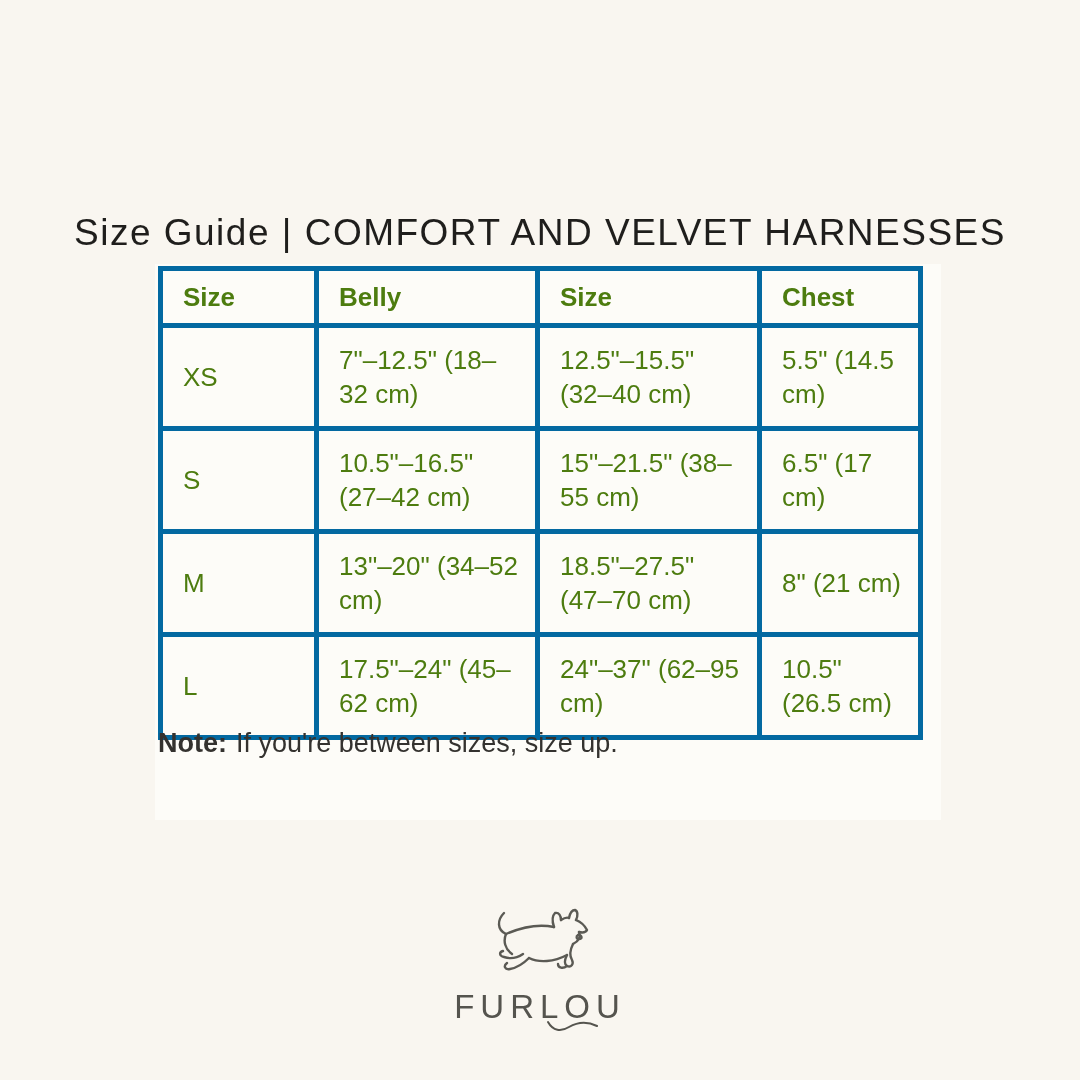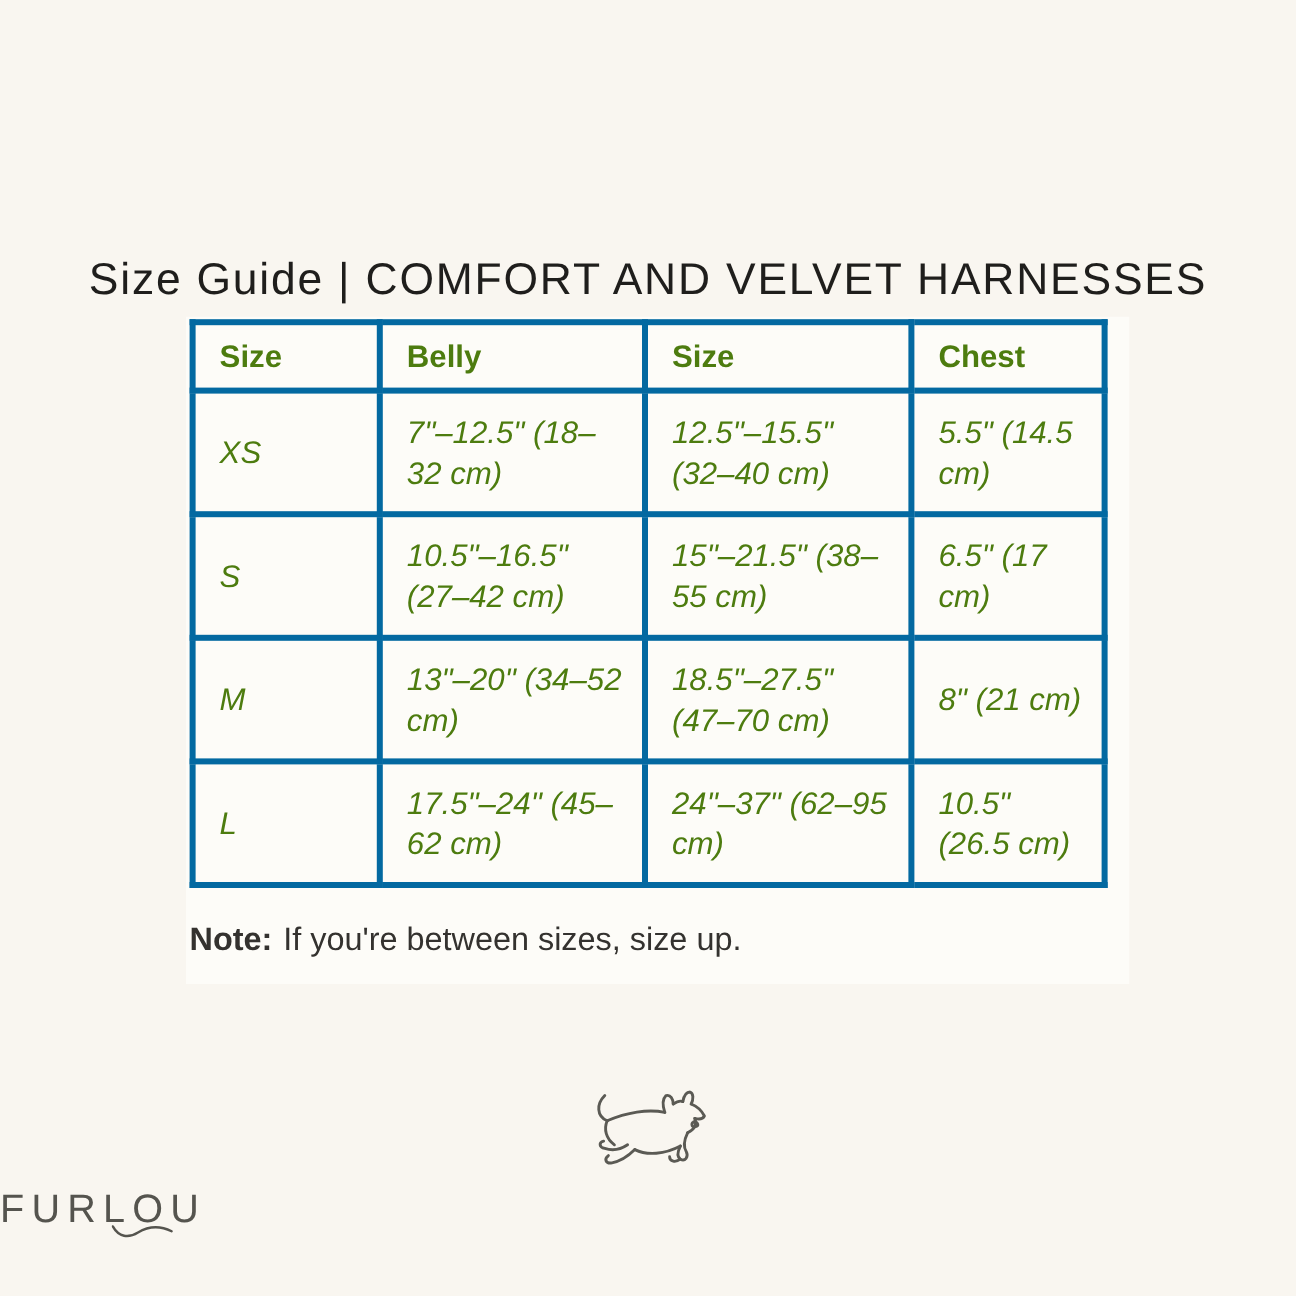--- a/index.html
+++ b/index.html
@@ -43,39 +43,40 @@
     border: 5px solid #0369a1;
     vertical-align: middle;
     text-align: left;
     font-size: 26px;
     line-height: 34px;
     color: #4d7c0f;
     padding: 8px 12px 8px 20px;
   }
   table.size-guide th { font-weight: 600; }
   table.size-guide thead tr { height: 57px; }
-  table.size-guide tbody tr { height: 103px; font-style: italic; }
+  table.size-guide tbody tr { height: 103px; }
 
   .note-line {
     position: absolute;
-    left: 158px; top: 768px;
+    left: 158px; top: 728px;
     font-size: 27px;
     color: #34322f;
   }
   .note-line .note-label { font-weight: 700; margin-right: 9px; }
 
   .dog-logo {
     position: absolute;
     left: 482px; top: 906px;
     width: 120px; height: 80px;
   }
 
   .wordmark-wrap {
     position: absolute;
     left: 0; top: 988px; width: 1080px;
+    text-align: center;
   }
   .wordmark {
     position: relative;
     display: inline-block;
     font-size: 33px;
     font-weight: 400;
     letter-spacing: 6px;
     color: #55544e;
   }
   .logo-swash {

